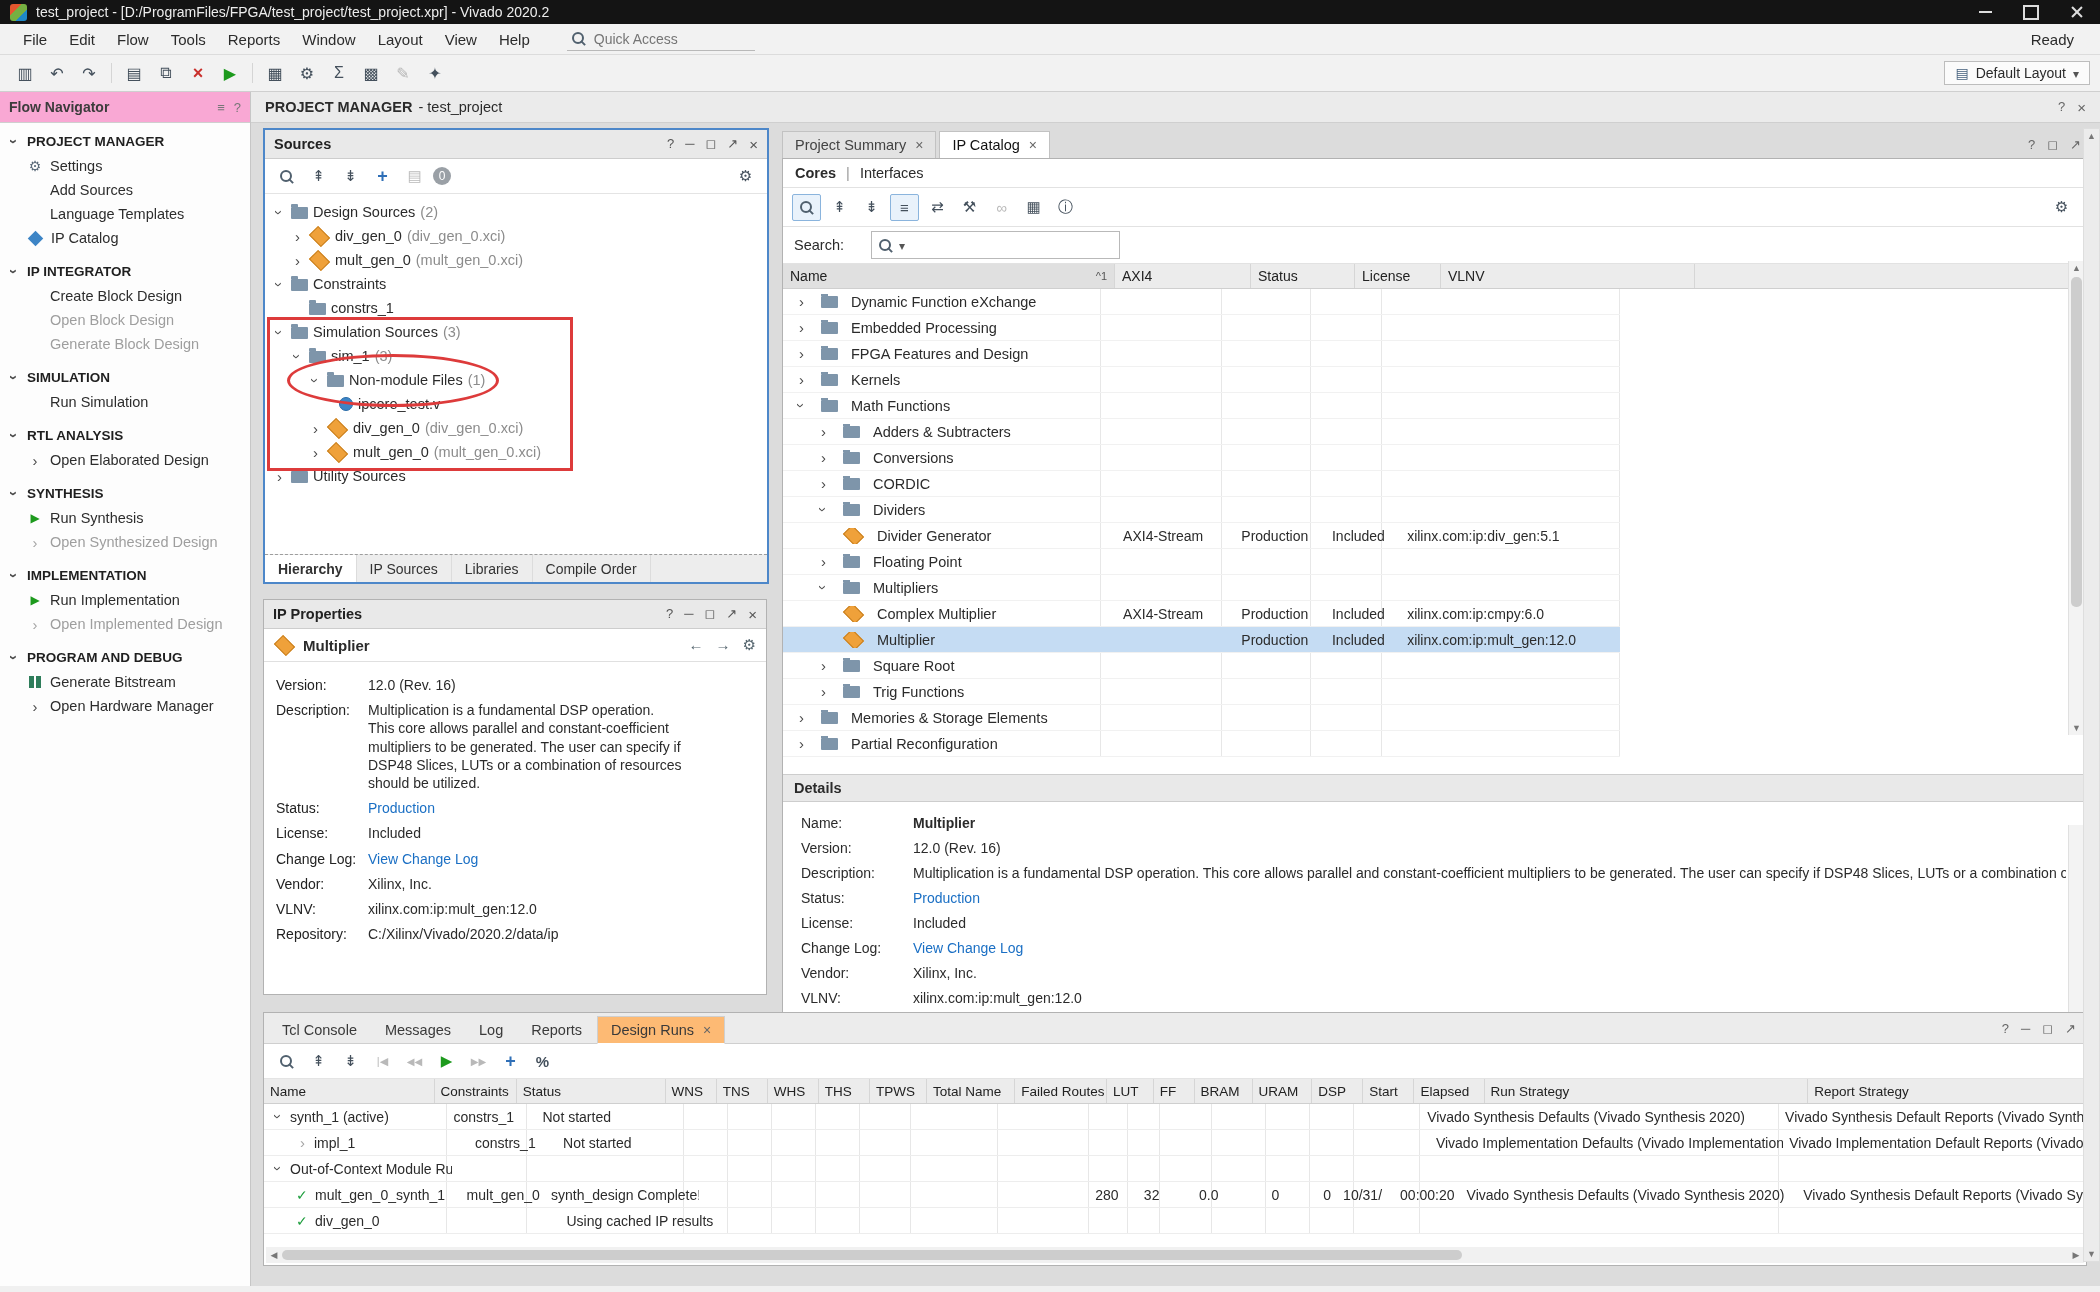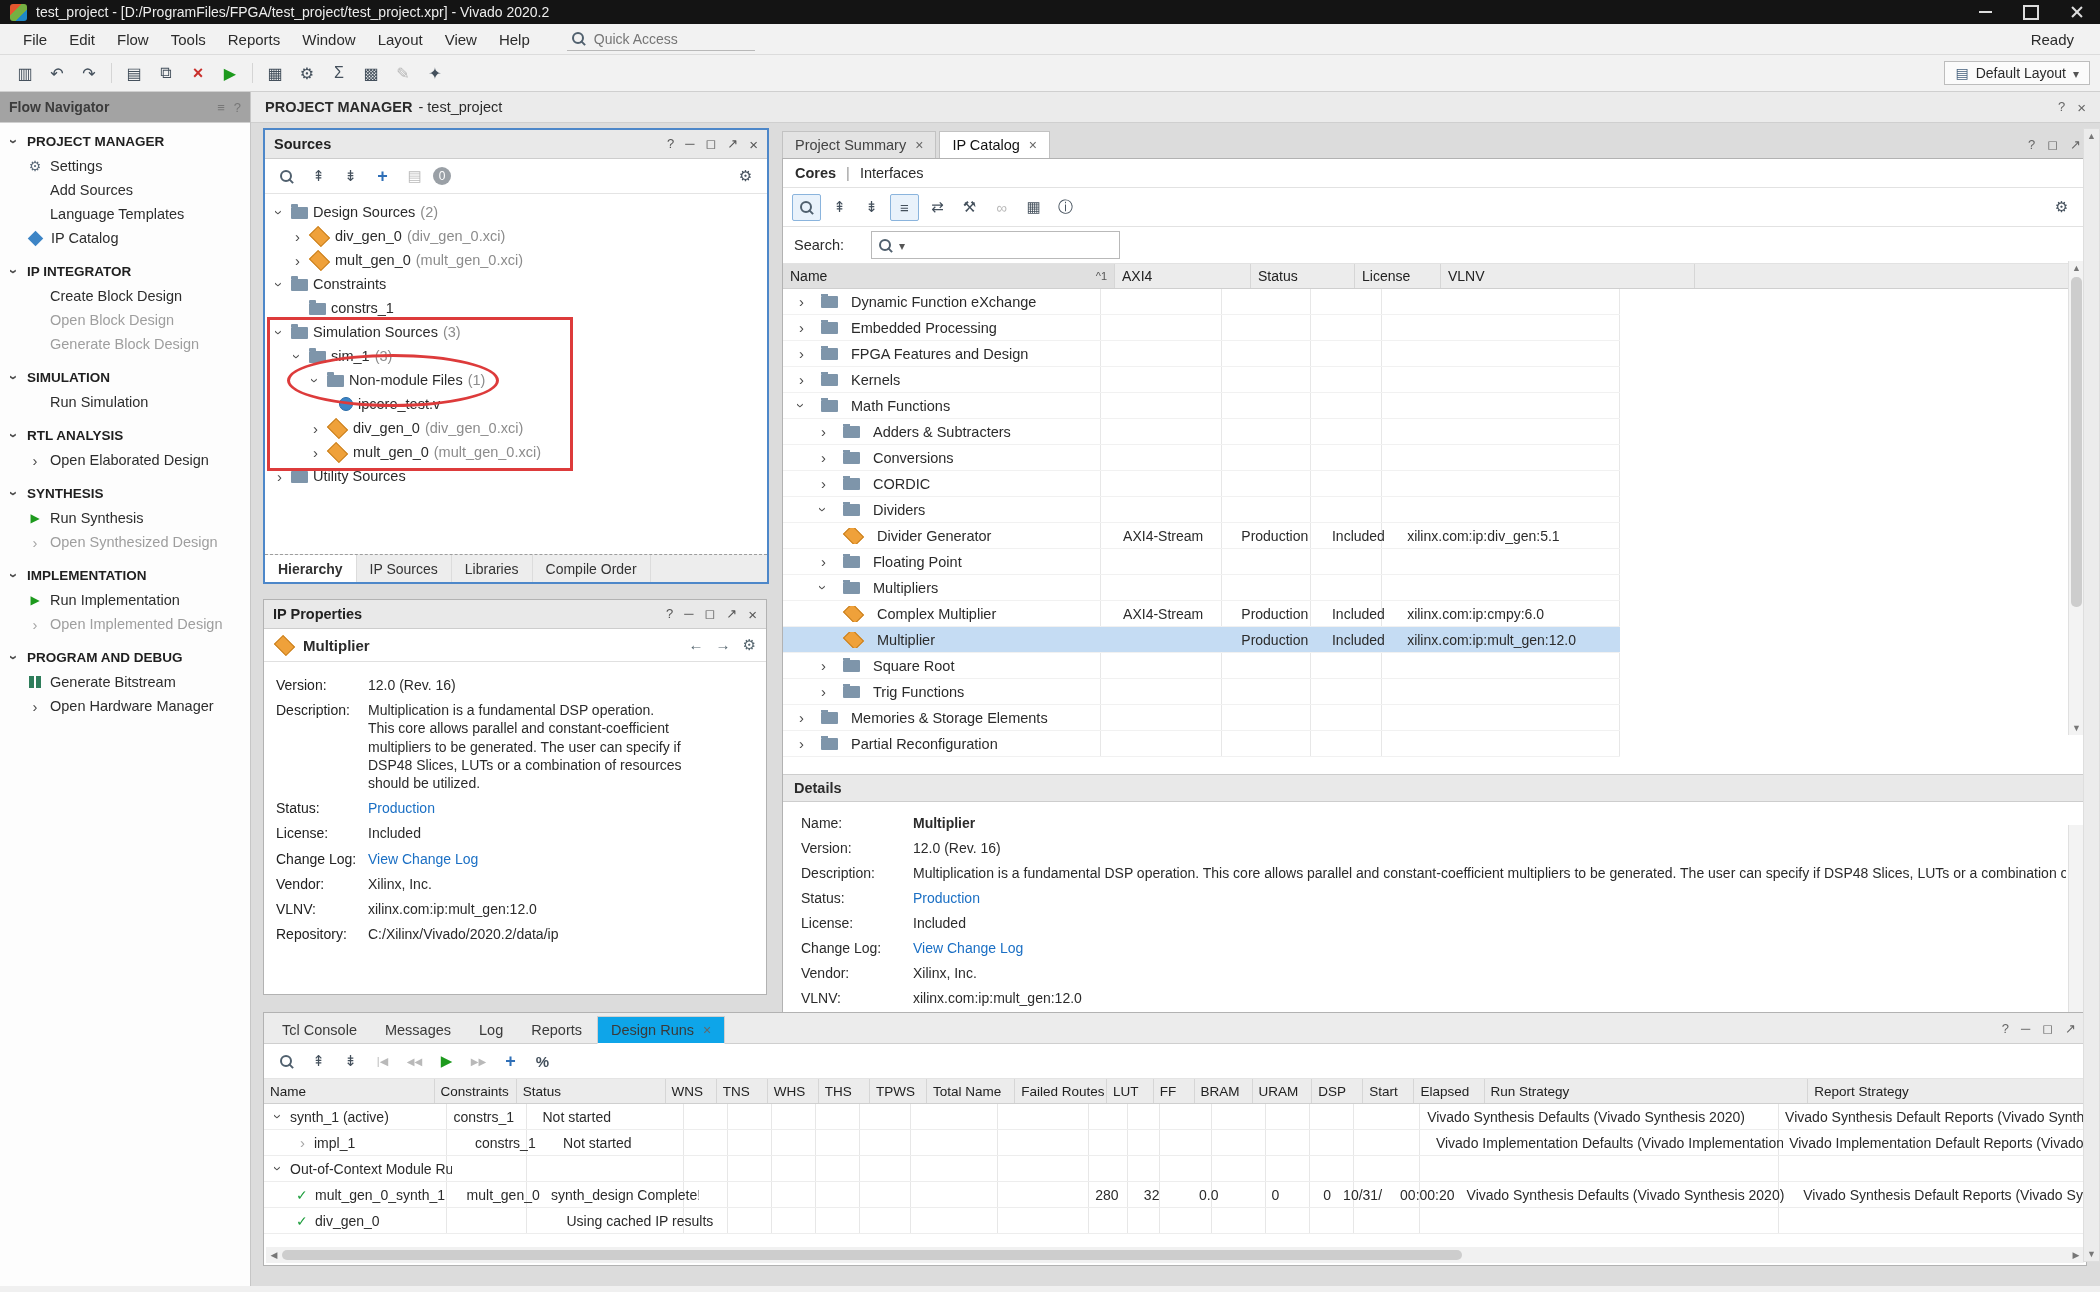--- a/index.html
+++ b/index.html
@@ -34,21 +34,21 @@
 .i-sigma::before{content:"Σ"}.i-grid::before{content:"▩"}.i-pencil::before{content:"✎"}
 .i-probe::before{content:"✦"}
 .sep{width:1px;height:20px;background:#d5d5d5;margin:0 5px}
 .layout-box{margin-left:auto;display:flex;align-items:center;gap:7px;border:1px solid #bdbdbd;background:#fbfbfb;padding:3px 10px;font-size:14px}
 .lb-ic::before{content:"▤";color:#44607c}
 .caret::before{content:"▾";color:#555;font-size:12px}
 
 
 .main{display:flex;height:1194px}
 .flownav{width:250px;background:#fdfdfd;border-right:1px solid #c6c6c6;display:flex;flex-direction:column}
-.fn-header{height:30px;background:#a3a3a3;border-bottom:1px solid #cfcfcf;display:flex;align-items:center;gap:8px;padding:0 9px;font-weight:bold;font-size:14px;color:#3c3c3c}
+.fn-header{height:30px;background:#f9a8d4;border-bottom:1px solid #cfcfcf;display:flex;align-items:center;gap:8px;padding:0 9px;font-weight:bold;font-size:14px;color:#3c3c3c}
 .fn-hic{margin-left:auto;display:flex;gap:9px;color:#777;font-size:13px;font-weight:normal}
 .fn-body{padding-top:6px;overflow:hidden}
 .fn-head{display:flex;align-items:center;gap:6px;padding:5px 8px;font-weight:bold;font-size:13.5px;color:#1f1f1f}
 .fn-item{display:flex;align-items:center;gap:6px;padding:4px 8px 4px 26px;font-size:14.5px;color:#2d2d2d}
 .fn-item.dis{color:#9e9e9e}
 .fn-ico{width:18px;display:inline-flex;justify-content:center;font-size:14px;color:#5b6b7a;flex:0 0 18px}
 .fn-ico.gear::before{content:"⚙"}
 .fn-ico.ipc{width:11px;height:11px;flex:0 0 11px;margin:0 4px;background:#3d85c6;transform:rotate(45deg)}
 .fn-ico.play{color:#1d9a1d}.fn-ico.play::before{content:"▶";font-size:12px}
 .fn-ico.bits{width:12px;height:12px;flex:0 0 12px;margin:0 3px;background:linear-gradient(#2e7d5b,#2e7d5b);position:relative}
@@ -160,21 +160,21 @@
 .cat-vscroll{position:absolute;top:102px;right:0;width:15px;height:474px;background:#f3f3f3;border-left:1px solid #e0e0e0}
 .vs-up{position:absolute;top:2px;left:0;right:0;text-align:center;font-size:9px;color:#777}
 .vs-dn{position:absolute;bottom:2px;left:0;right:0;text-align:center;font-size:9px;color:#777}
 .vthumb{position:absolute;top:16px;left:2px;width:11px;height:330px;background:#cdcdcd;border-radius:5px}
 .det-vscroll{position:absolute;bottom:0;right:0;width:15px;height:228px;background:#f3f3f3;border-left:1px solid #e0e0e0}
 
 
 .bottom-panel{left:12px;top:890px;width:1822px;height:252px}
 .bp-tabs{height:30px;display:flex;align-items:flex-end;gap:2px;background:#ececec;border-bottom:1px solid #cfcfcf;padding-left:5px;flex:0 0 30px}
 .bptab{display:flex;align-items:center;gap:9px;padding:5px 13px;font-size:14.5px;color:#3a3a3a}
-.bptab.active{background:#0ea5e9;border:1px solid #cfcfcf;border-bottom:1px solid #fff;margin-bottom:-1px}
+.bptab.active{background:#fdba74;border:1px solid #cfcfcf;border-bottom:1px solid #fff;margin-bottom:-1px}
 .bp-ctl{margin-left:auto;display:flex;gap:12px;color:#666;font-size:13px;padding:0 10px 7px 0}
 .runs-toolbar{height:34px;display:flex;align-items:center;gap:5px;padding:0 9px;border-bottom:1px solid #e4e4e4;flex:0 0 34px}
 .b-first::before{content:"|◀";font-size:11px}
 .b-back::before{content:"◀◀";font-size:10px}
 .b-play::before{content:"▶"}
 .b-fwd::before{content:"▶▶";font-size:10px}
 .b-pct::before{content:"%";font-weight:bold}
 .runs-header{height:24px;display:flex;background:#ececec;border-bottom:1px solid #cfcfcf;flex:0 0 24px;font-size:13.5px;color:#222}
 .rhc{display:flex;align-items:center;padding:0 6px;border-right:1px solid #d6d6d6;overflow:hidden;white-space:nowrap}
 .runs-body{background-image:

